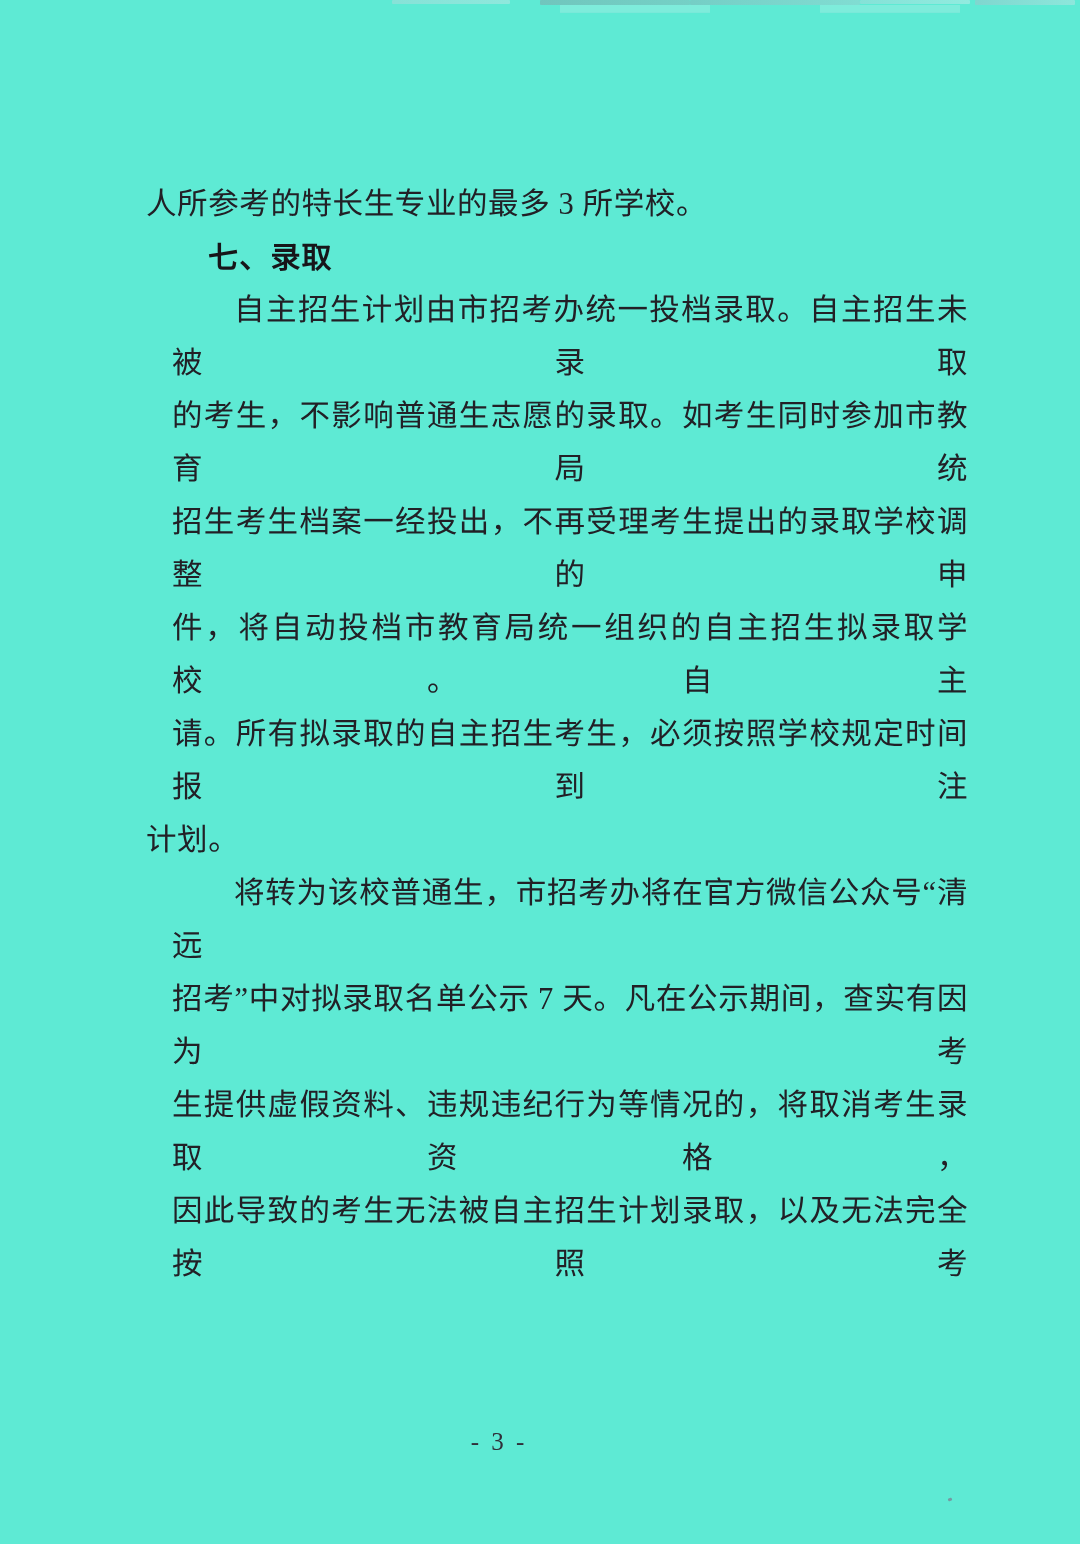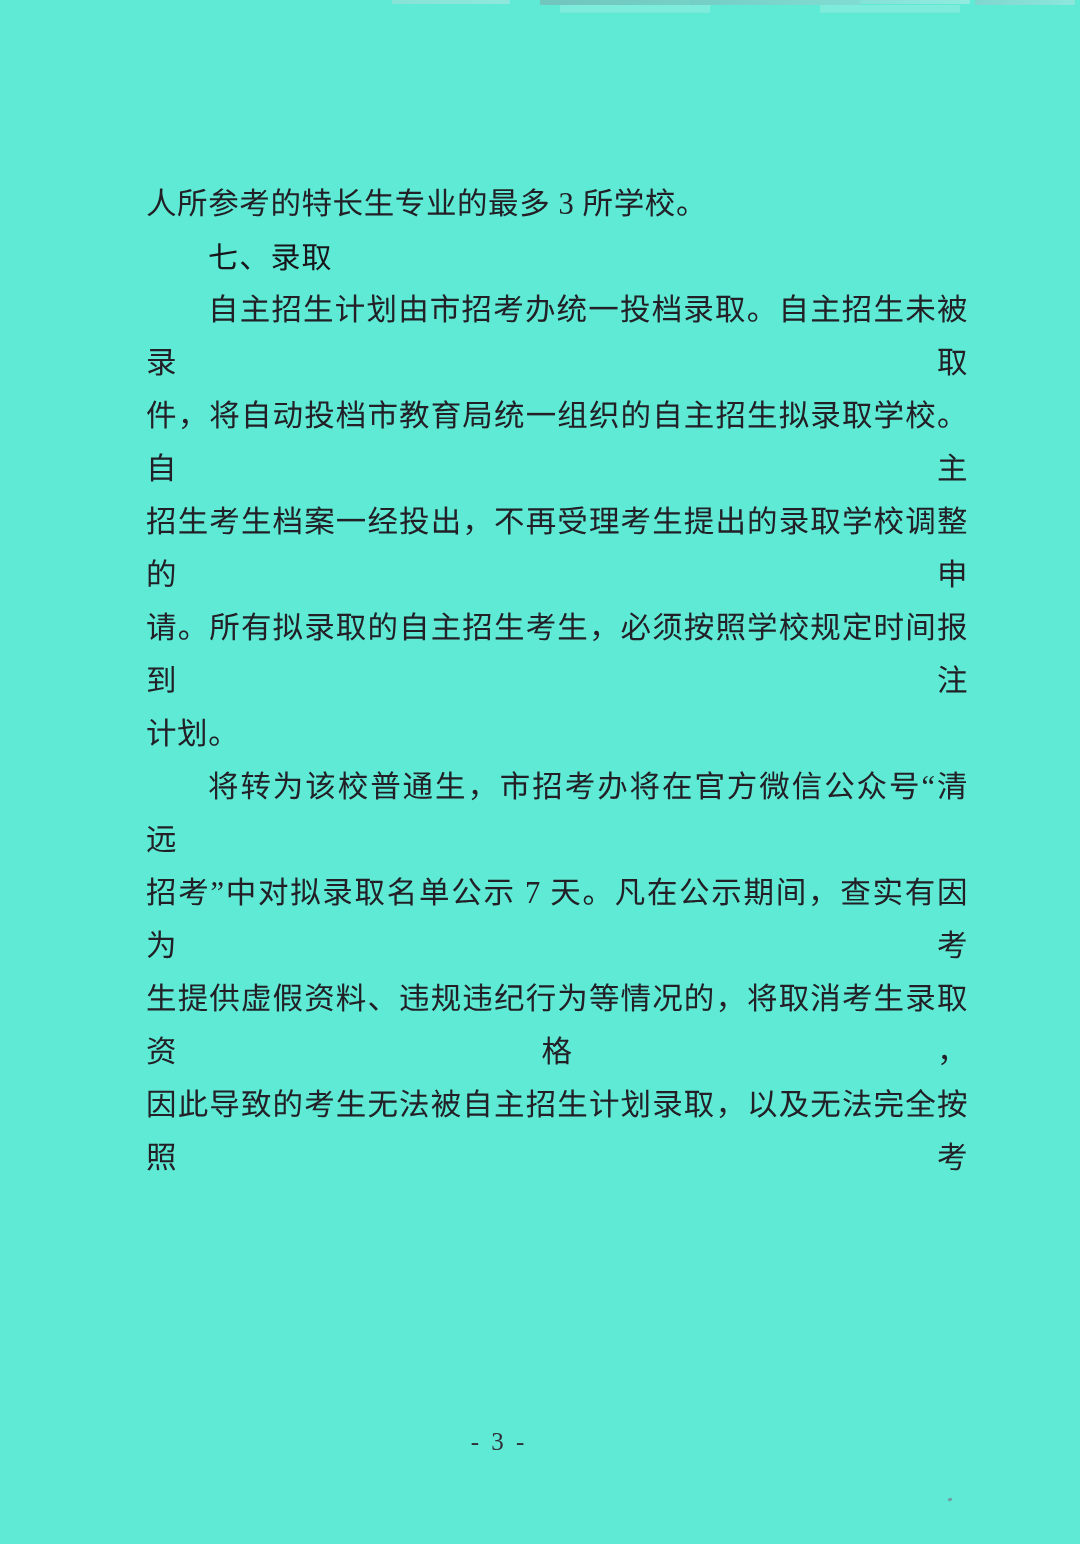--- a/index.html
+++ b/index.html
@@ -69,30 +69,31 @@
     font-family: "Liberation Serif", "DejaVu Serif", serif;
     font-weight: 400;
   }
 
   
   .line.just {
     display: block;
     text-align: justify;
     text-align-last: justify;
     white-space: normal;
+    margin-left: 26px;
   }
 
   .line.indent {
     text-indent: 62px;
   }
 
   .heading {
     font-family: "DejaVu Sans", "Liberation Sans", sans-serif;
     font-size: 30px;
-    font-weight: 400;
+    font-weight: 700;
     line-height: 53px;
     letter-spacing: 1.2px;
     text-indent: 62px;
     color: #171519;
     white-space: pre;
   }
 
   
   .footer {
     position: absolute;
@@ -138,22 +139,23 @@
     <div class="chrome-sliver s6"></div>
   </div>
 
   <div class="body-text">
 
     <div class="line">人所参考的特长生专业的最多 3 所学校。</div>
 
     <div class="heading">七、录取</div>
 
     <div class="line just indent">自主招生计划由市招考办统一投档录取。自主招生未被录取</div>
+    <div class="line just">的考生，不影响普通生志愿的录取。如考生同时参加市教育局统</div>
+    <div class="line just">招生考生档案一经投出，不再受理考生提出的录取学校调整的申</div>
     <div class="line just">件，将自动投档市教育局统一组织的自主招生拟录取学校。自主</div>
-    <div class="line just">招生考生档案一经投出，不再受理考生提出的录取学校调整的申</div>
     <div class="line just">请。所有拟录取的自主招生考生，必须按照学校规定时间报到注</div>
     <div class="line">计划。</div>
 
     <div class="line just indent">将转为该校普通生，市招考办将在官方微信公众号“清远</div>
     <div class="line just">招考”中对拟录取名单公示 7 天。凡在公示期间，查实有因为考</div>
     <div class="line just">生提供虚假资料、违规违纪行为等情况的，将取消考生录取资格，</div>
     <div class="line just">因此导致的考生无法被自主招生计划录取，以及无法完全按照考</div>
 
   </div>
 

